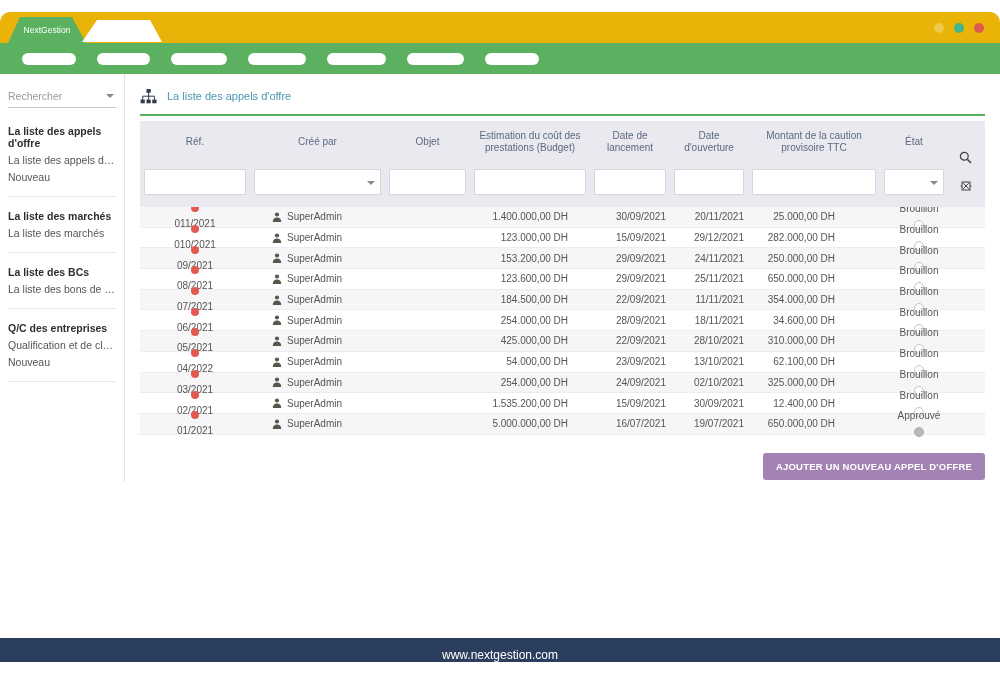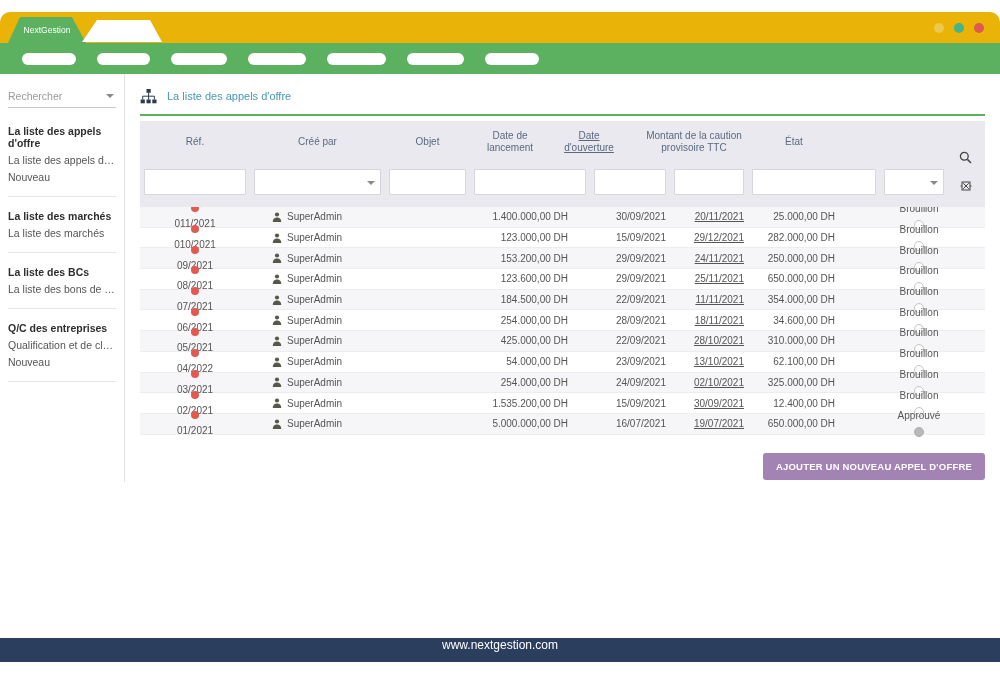--- a/index.html
+++ b/index.html
@@ -41,42 +41,42 @@
   .hrow { display:flex; height:42px; align-items:center; }
   .hcell { color:#5b6980; font-size:10px; text-align:center; line-height:12px; padding:0 6px; cursor:pointer; }
   .frow { display:flex; height:44px; }
   .fcell { padding:6px 4px; }
   .finput { position:relative; height:26px; background:#fff; border:1px solid #d6d6dd; border-radius:1px; cursor:text; }
   .finput .caret { position:absolute; right:5px; top:11px; }
   .icon-search { position:absolute; right:13px; top:30px; cursor:pointer; }
   .icon-clear { position:absolute; right:13px; top:59px; cursor:pointer; }
 
   .c0{width:110px;} .c1{width:135px;} .c2{width:85px;} .c3{width:120px;} .c4{width:80px;}
-  .c5{width:78px;text-decoration:underline;} .c6{width:132px;} .c7{width:68px;} .c8{width:37px;}
+  .c5{width:78px;} .c6{width:132px;} .c7{width:68px;} .c8{width:37px;}
 
   
   .trow { display:flex; align-items:center; height:20.7px; border-bottom:1px solid #ededf0; font-size:10px; color:#555; cursor:pointer; background:#fff; }
   .trow:nth-of-type(odd) { background:#f6f6f8; }
   .td { padding:0 4px; }
   .td.c0 { display:flex; align-items:center; gap:6px; padding-left:4px;flex-direction:column; }
   .dot { width:8px; height:8px; border-radius:50%; background:#e2594f; flex:0 0 8px; }
   .td.c1 { display:flex; align-items:center; gap:5px; padding-left:22px; }
   .td.c3 { text-align:right; padding-right:22px; }
   .td.c4, .td.c5 { text-align:right; }
   .td.c6 { text-align:right; padding-right:45px; }
   .td.c7 { display:flex; align-items:center; gap:6px; padding-left:14px;flex-direction:column; }
   .state-circle { width:10px; height:10px; border-radius:50%; border:1px solid #c6c6c6; background:#fdfdfd; flex:0 0 10px; }
   .state-circle[data-state="Approuvé"] { background:#b9b9b9; border-color:#adadad; }
 
   .btn-row { display:flex; justify-content:flex-end; margin-top:18px; }
   .add-btn { background:#a383b3; color:#fff; border:none; border-radius:3px; font-size:9.5px; font-weight:bold;
     letter-spacing:.2px; padding:8px 13px; font-family:"Liberation Sans",sans-serif; cursor:pointer; }
 
   .footer { position:absolute; left:0; right:0; bottom:17px; height:24px; background:#2b3e5e; color:#fff;
-    display:flex; align-items:flex-start; justify-content:center; font-size:12px; }
+    display:flex; align-items:flex-end; justify-content:center; font-size:12px; }
 </style>
 </head>
 <body>
 
 <div class="page">
 
   <div class="topstrip"></div>
 
   <div class="titlebar">
     <div class="brand-tab">
@@ -154,20 +154,21 @@
         </svg>
         <span class="crumb-title">La liste des appels d'offre</span>
       </div>
 
       <div class="panel">
         <div class="ghead">
           <div class="hrow">
             <div class="hcell c0">Réf.</div>
             <div class="hcell c1">Créé par</div>
             <div class="hcell c2">Objet</div>
+            <div class="hcell c3">Estimation du coût des prestations (Budget)</div>
             <div class="hcell c4">Date de lancement</div>
             <div class="hcell c5">Date d'ouverture</div>
             <div class="hcell c6">Montant de la caution provisoire TTC</div>
             <div class="hcell c7">État</div>
             <div class="hcell c8"></div>
           </div>
           <div class="frow">
             <div class="fcell c0">
                 <div class="finput"></div>
               </div>

